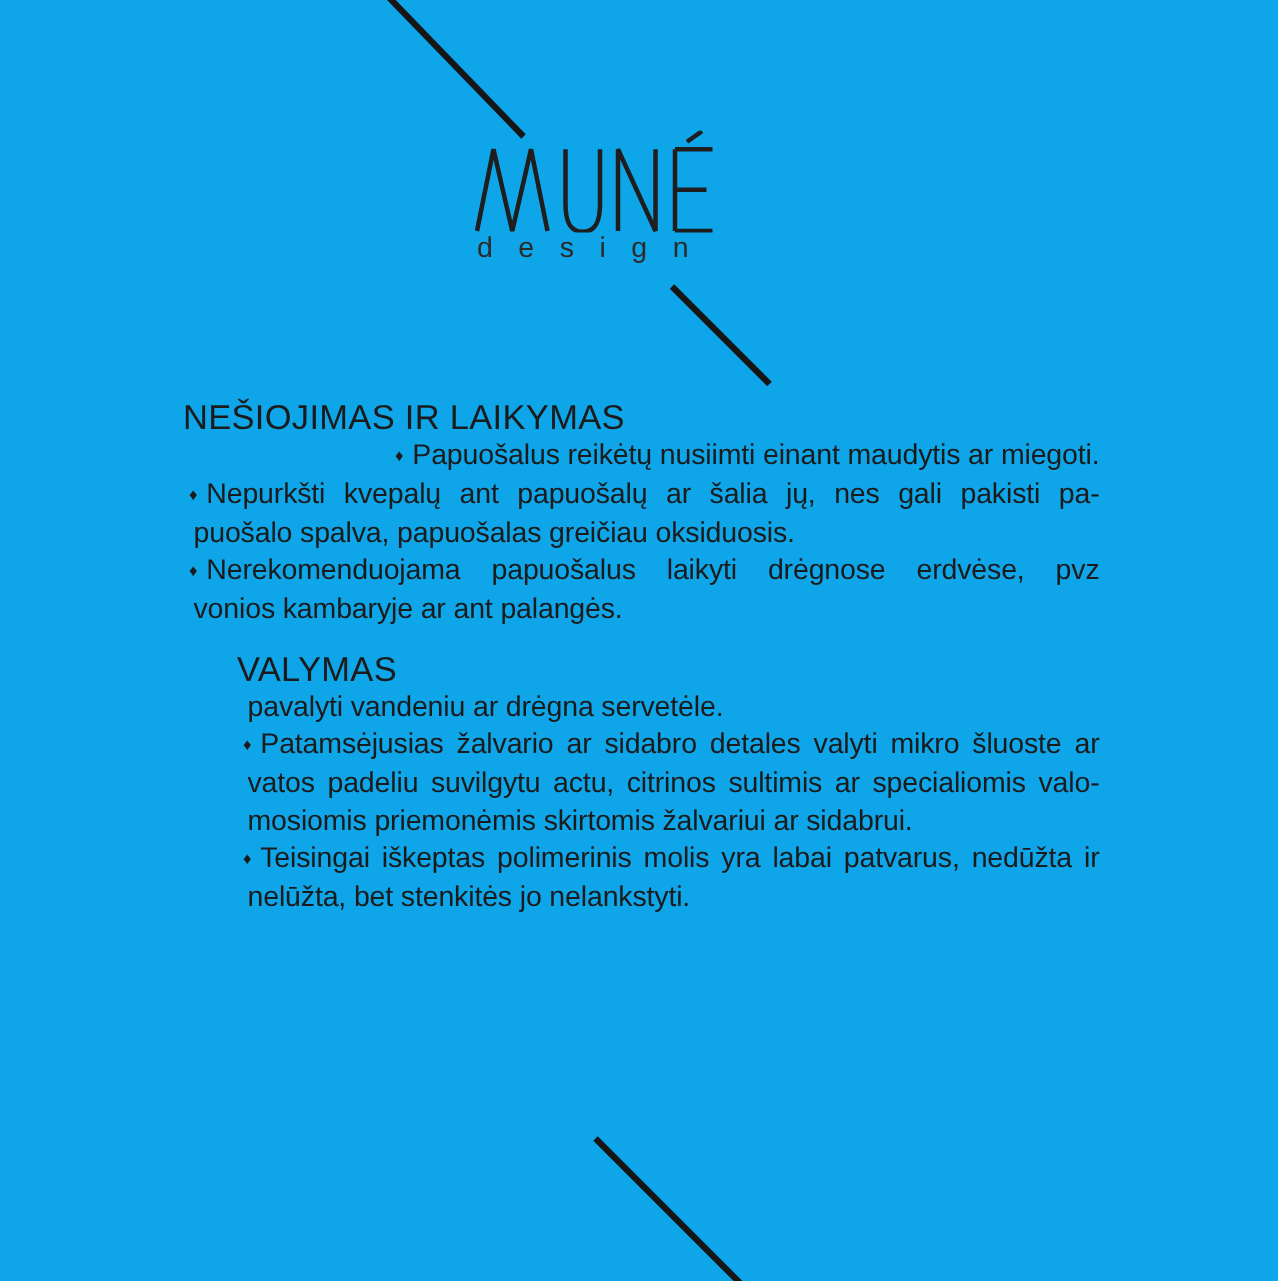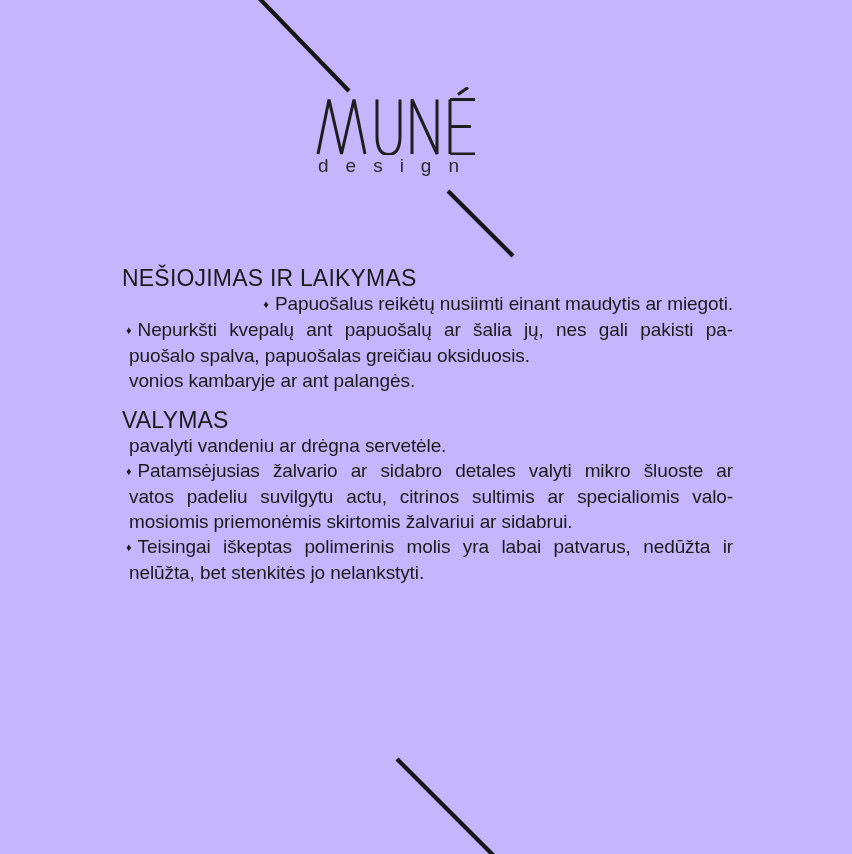--- a/index.html
+++ b/index.html
@@ -1,37 +1,37 @@
 <!DOCTYPE html>
 <html><head>
 <meta charset="utf-8">
 <style>
   * { margin: 0; padding: 0; box-sizing: border-box; }
   html, body { width: 852px; height: 854px; background: #ffffff; overflow: hidden; }
   body { font-family: "Liberation Sans", sans-serif; color: #1b1b1b; position: relative; }
 
-  .page { position: absolute; inset: 0; background: #c4b5fd; }
+  .page { position: absolute; inset: 0; background: #0ea5e9; }
 
   
   .bg-lines { position: absolute; left: 0; top: 0; width: 852px; height: 854px; }
 
   
   .logo-wrap { position: absolute; left: 316px; top: 87px; width: 170px; }
   .wordmark { display: block; }
   .visually-hidden { position: absolute; width: 1px; height: 1px; overflow: hidden; clip: rect(0 0 0 0); white-space: nowrap; }
   .brand-subtitle {
     position: absolute; left: 318px; top: 155px;
     font-size: 19px; letter-spacing: 17px; font-weight: 400;
     color: #2b2b2b; white-space: nowrap;
   }
 
   
   .content { position: absolute; left: 122px; top: 266px; width: 611px; }
   .section { }
-  .section + .section { margin-top: 15px; }
+  .section + .section { margin-top: 15px; margin-left: 36px; }
   .heading {
     font-size: 23px; line-height: 25px; font-weight: 400;
     letter-spacing: 0.2px; color: #1b1b1b;
   }
   .line {
     font-size: 19px; line-height: 25px; letter-spacing: -0.1px;
     color: #1b1b1b; white-space: normal;
   }
   .line.full { text-align: justify; text-align-last: justify; }
   .line.cont { padding-left: 7px; }
@@ -70,20 +70,21 @@
     <div class="section">
       <div class="heading">NEŠIOJIMAS IR LAIKYMAS</div>
       <div class="bullet-item">
         <div class="line first"><span class="bullet">♦</span><span>Papuošalus reikėtų nusiimti einant maudytis ar miegoti.</span></div>
       </div>
       <div class="bullet-item">
         <div class="line full first"><span class="bullet">♦</span><span>Nepurkšti kvepalų ant papuošalų ar šalia jų, nes gali pakisti pa-</span></div>
         <div class="line cont">puošalo spalva, papuošalas greičiau oksiduosis.</div>
       </div>
       <div class="bullet-item">
+        <div class="line full first"><span class="bullet">♦</span><span>Nerekomenduojama papuošalus laikyti drėgnose erdvėse, pvz</span></div>
         <div class="line cont">vonios kambaryje ar ant palangės.</div>
       </div>
     </div>
 
     <div class="section">
       <div class="heading">VALYMAS</div>
       <div class="bullet-item">
         <div class="line cont">pavalyti vandeniu ar drėgna servetėle.</div>
       </div>
       <div class="bullet-item">

